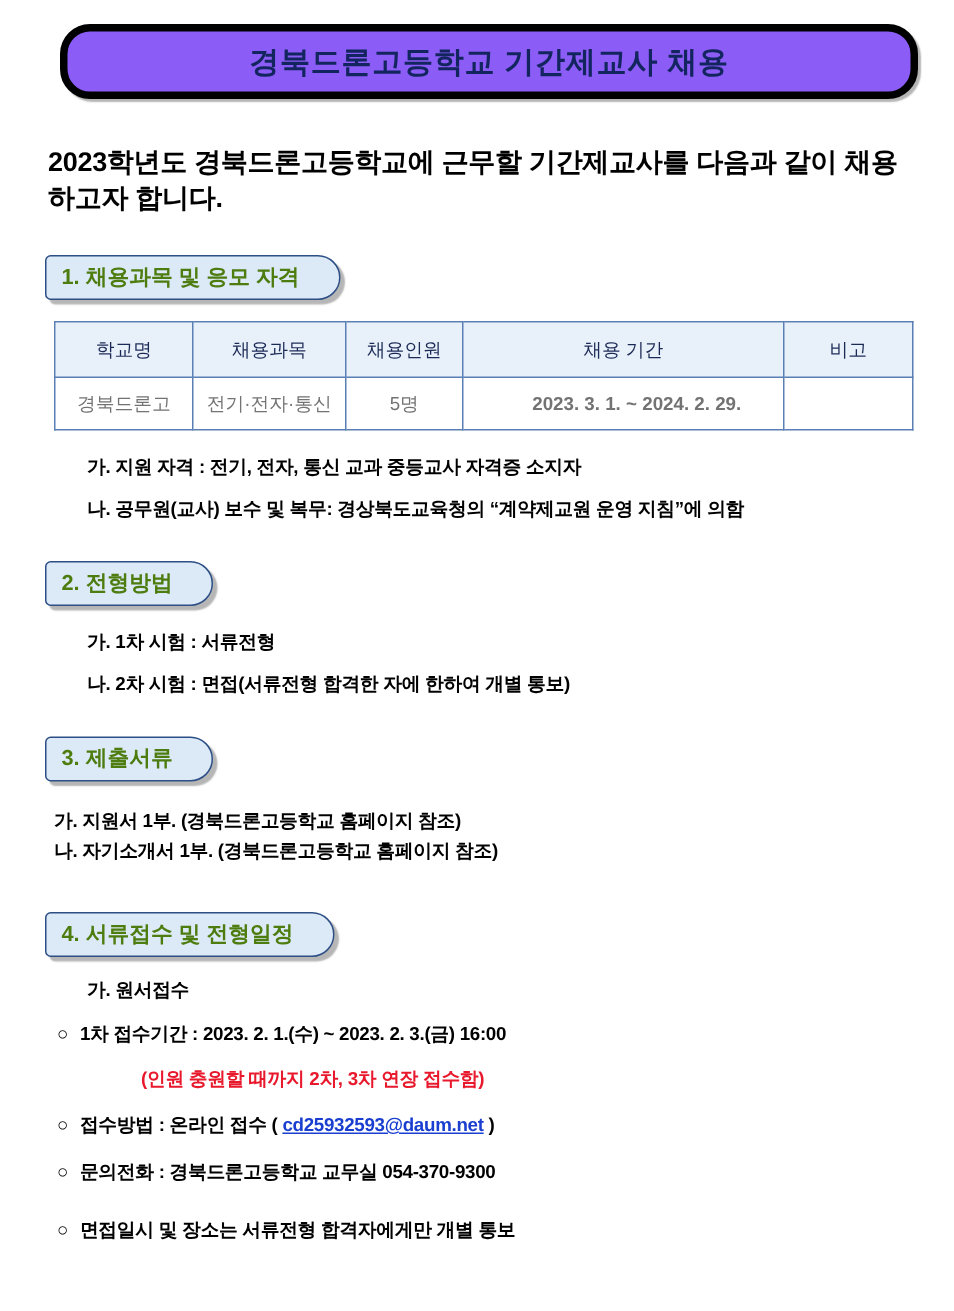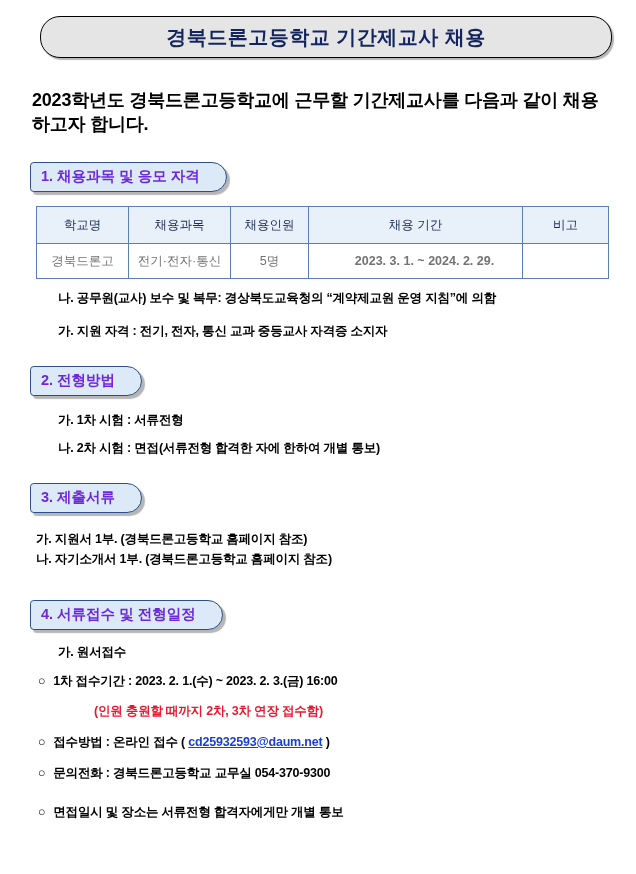--- a/index.html
+++ b/index.html
@@ -20,23 +20,23 @@
     height: 874px;
     position: relative;
     box-sizing: border-box;
     padding: 0 22px;
   }
 
   
   .title-banner {
     margin: 16px 2px 0 18px;
     height: 40px;
-    border: 1px solid #000000;
+    border: 5px solid #000000;
     border-radius: 20px;
-    background: #e5e5e5;
+    background: #8b5cf6;
     display: flex;
     align-items: center;
     justify-content: center;
     box-shadow: 2px 2px 1px rgba(90,90,90,0.45);
   }
   .title-banner .t {
     font-size: 20px;
     font-weight: bold;
     letter-spacing: 0.5px;
     color: #12255e;
@@ -56,21 +56,21 @@
     display: inline-block;
   }
   .sec-pill {
     display: inline-block;
     border: 1px solid #2d4f86;
     border-radius: 4px 16px 16px 4px;
     background: #dce9f7;
     padding: 4px 26px 5px 10px;
     font-size: 14.5px;
     font-weight: bold;
-    color: #6d28d9;
+    color: #4d7c0f;
     box-shadow: 3px 3px 1px rgba(110,110,110,0.5);
   }
 
   
   table.rec {
     margin: 14px 0 0 14px;
     border-collapse: collapse;
     width: 572px;
     table-layout: fixed;
   }
@@ -160,22 +160,22 @@
       <tr>
         <td>경북드론고</td>
         <td>전기·전자·통신</td>
         <td>5명</td>
         <td class="bold">2023. 3. 1. ~ 2024. 2. 29.</td>
         <td></td>
       </tr>
     </tbody>
   </table>
 
+  <div class="line ind1" style="margin-top:16px;">가. 지원 자격 : 전기, 전자, 통신 교과  중등교사 자격증 소지자</div>
   <div class="line ind1">나. 공무원(교사) 보수 및 복무: 경상북도교육청의 “계약제교원 운영 지침”에 의함</div>
-  <div class="line ind1" style="margin-top:16px;">가. 지원 자격 : 전기, 전자, 통신 교과  중등교사 자격증 소지자</div>
 
   
   <div class="sec">
     <span class="sec-pill">2. 전형방법</span>
   </div>
   <div class="line ind1" style="margin-top:16px;">가. 1차 시험 : 서류전형</div>
   <div class="line ind1">나. 2차 시험 : 면접(서류전형 합격한 자에 한하여 개별 통보)</div>
 
   
   <div class="sec">

